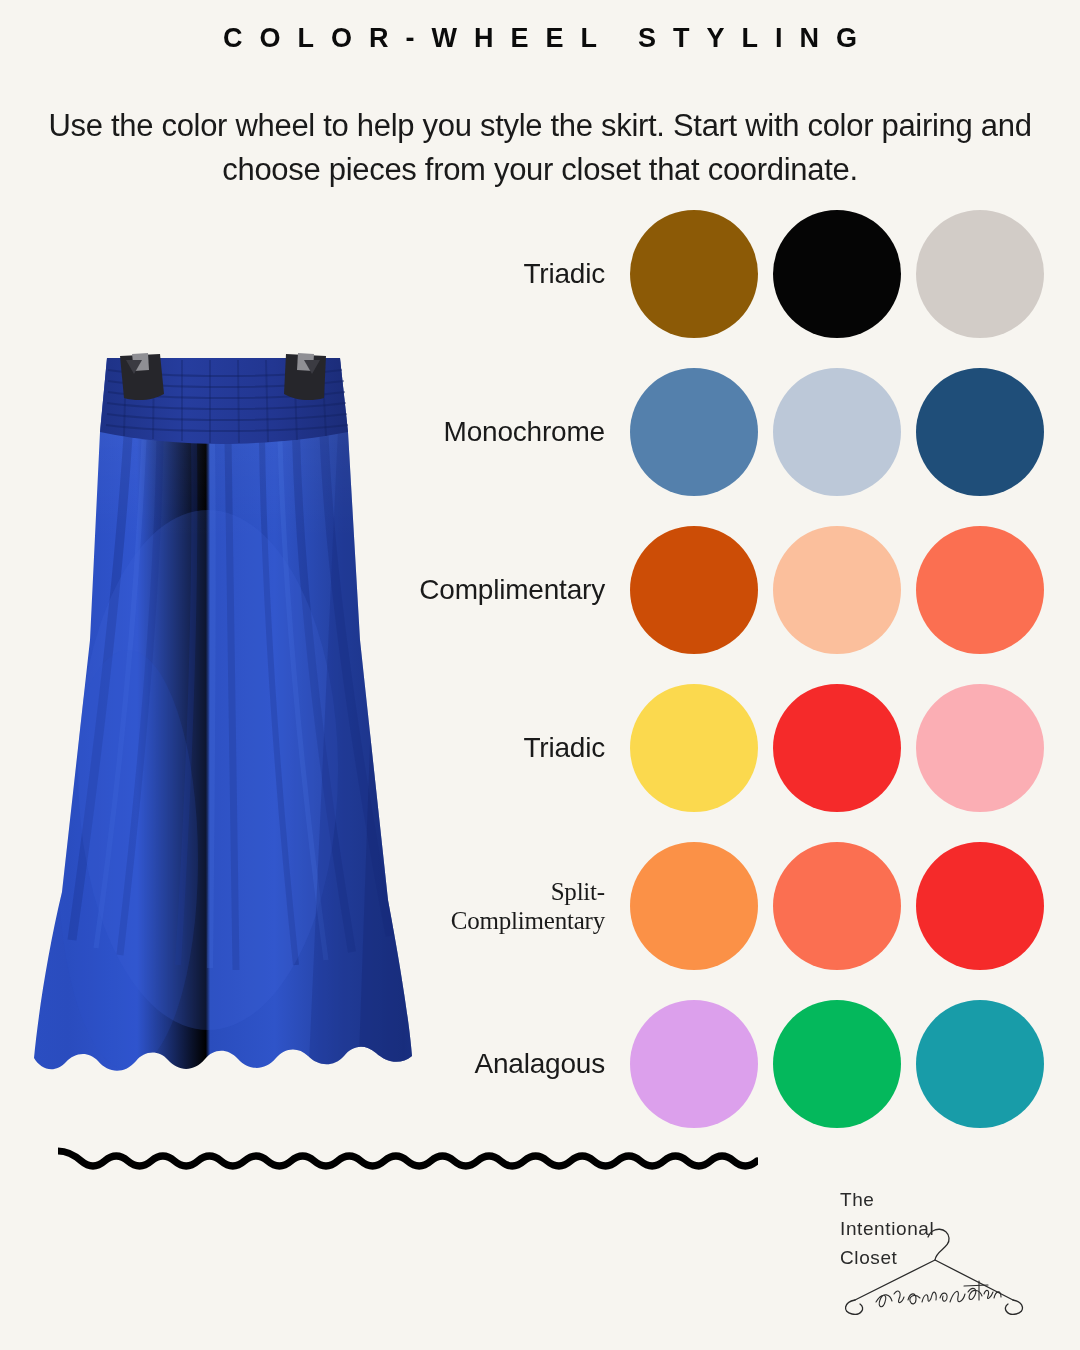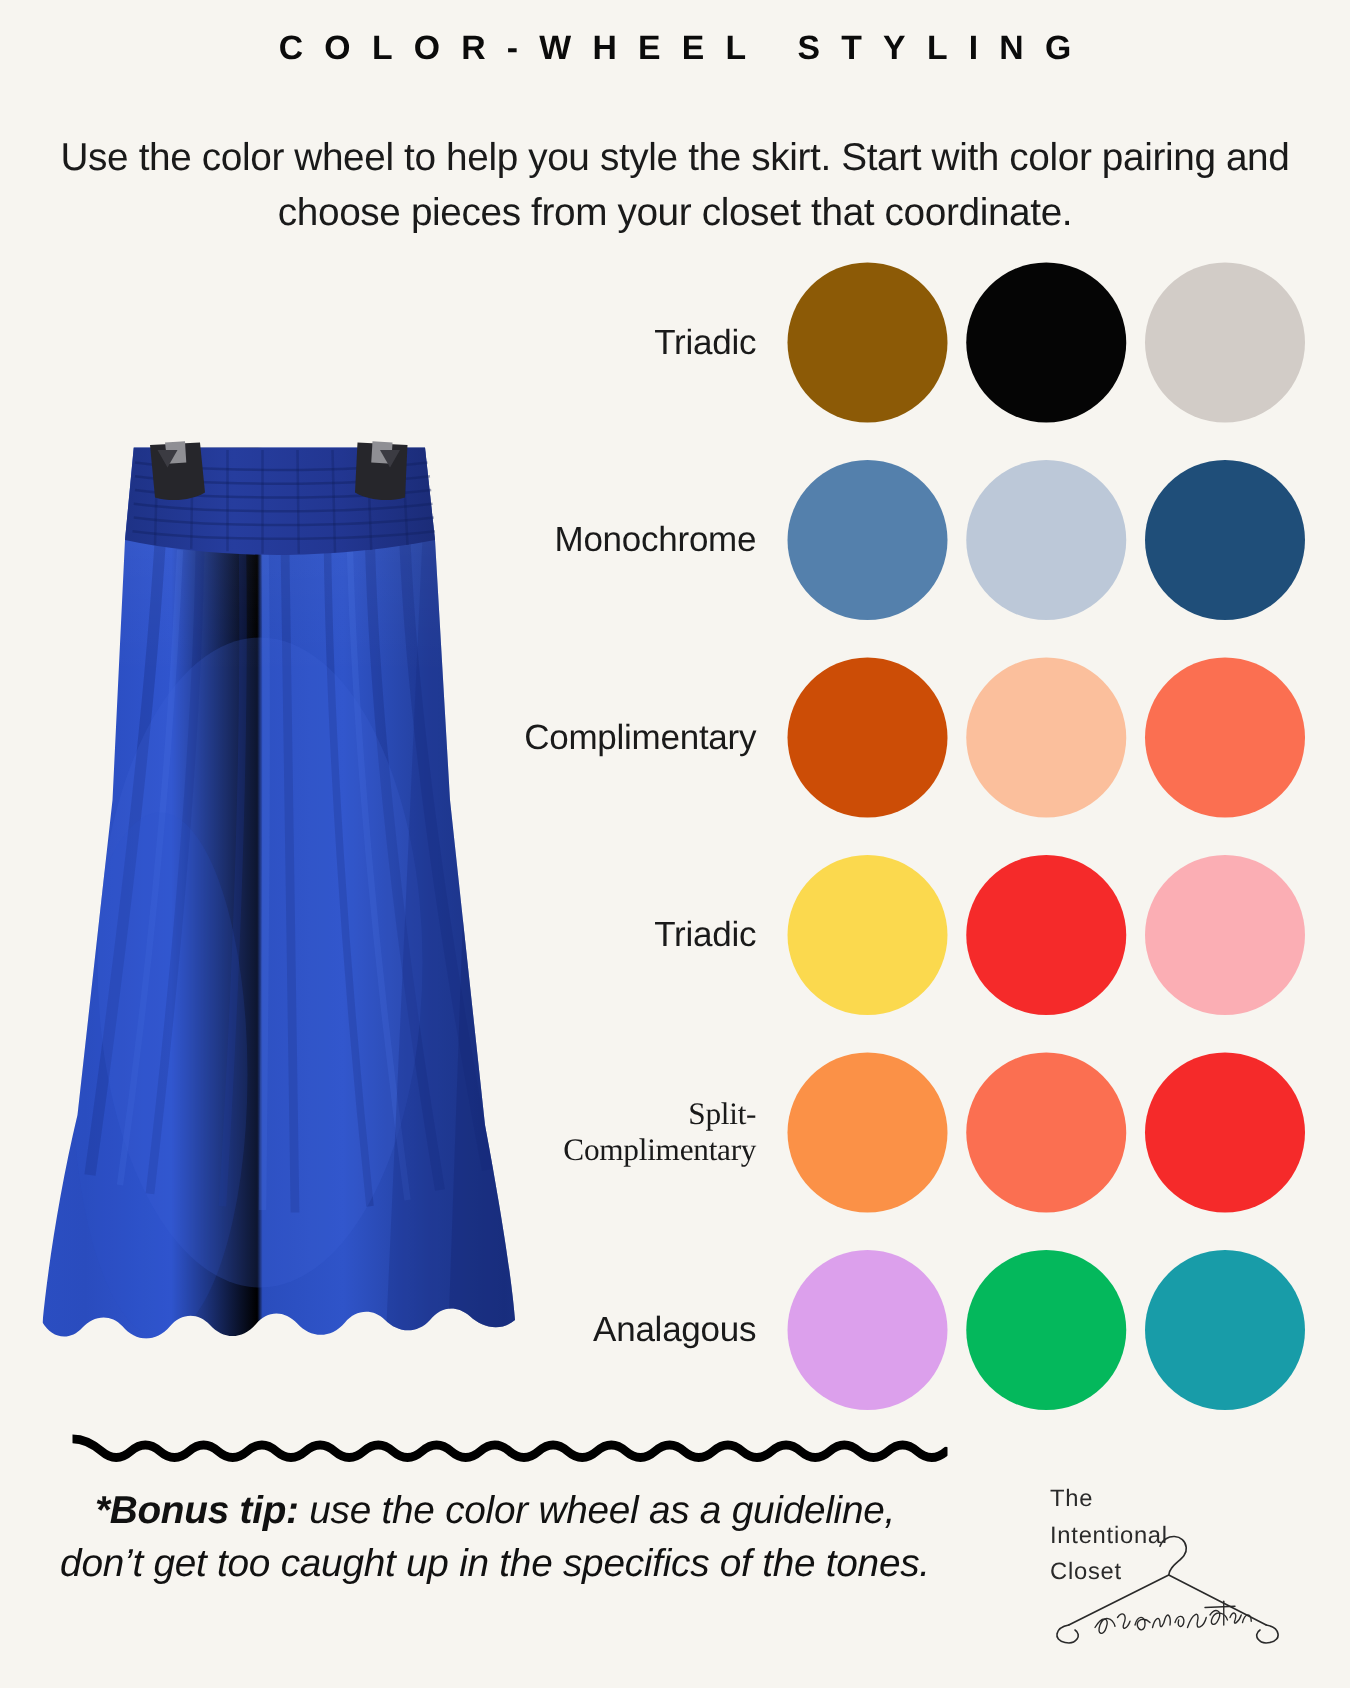--- a/index.html
+++ b/index.html
@@ -275,23 +275,20 @@
                q11.7,-10 23.3,0 q11.7,10 23.3,0
                q11.7,-10 23.3,0 q11.7,10 23.3,0
                q11.7,-10 23.3,0 q11.7,10 23.3,0
                q11.7,-10 23.3,0 q11.7,10 23.3,0
                q11.7,-10 23.3,0 q11.7,10 23.3,0
                q11.7,-10 23.3,0 q11.7,10 23.3,0
                q11.7,-10 23.3,0 q11.7,10 23.3,0" fill="none" stroke="#000000" stroke-width="7" stroke-linecap="round"></path>
     </svg>
   </div>
 
-  <div class="bonus">
-    <b>*Bonus tip:</b><span> use the color wheel as a guideline, don’t get too caught up in the specifics of the tones.</span>
-  </div>
 
   <div class="logo">
     <div class="logo-text">
       <div>The</div>
       <div>Intentional</div>
       <div>Closet</div>
     </div>
     <svg class="logo-art" viewBox="0 0 215 140" xmlns="http://www.w3.org/2000/svg" aria-hidden="true">
       <g fill="none" stroke="#2A2A2A" stroke-width="1.3" stroke-linecap="round">
         <path d="M92,55 C96,44 112,45 113,56 C114,66 100,68 99,78"></path>

